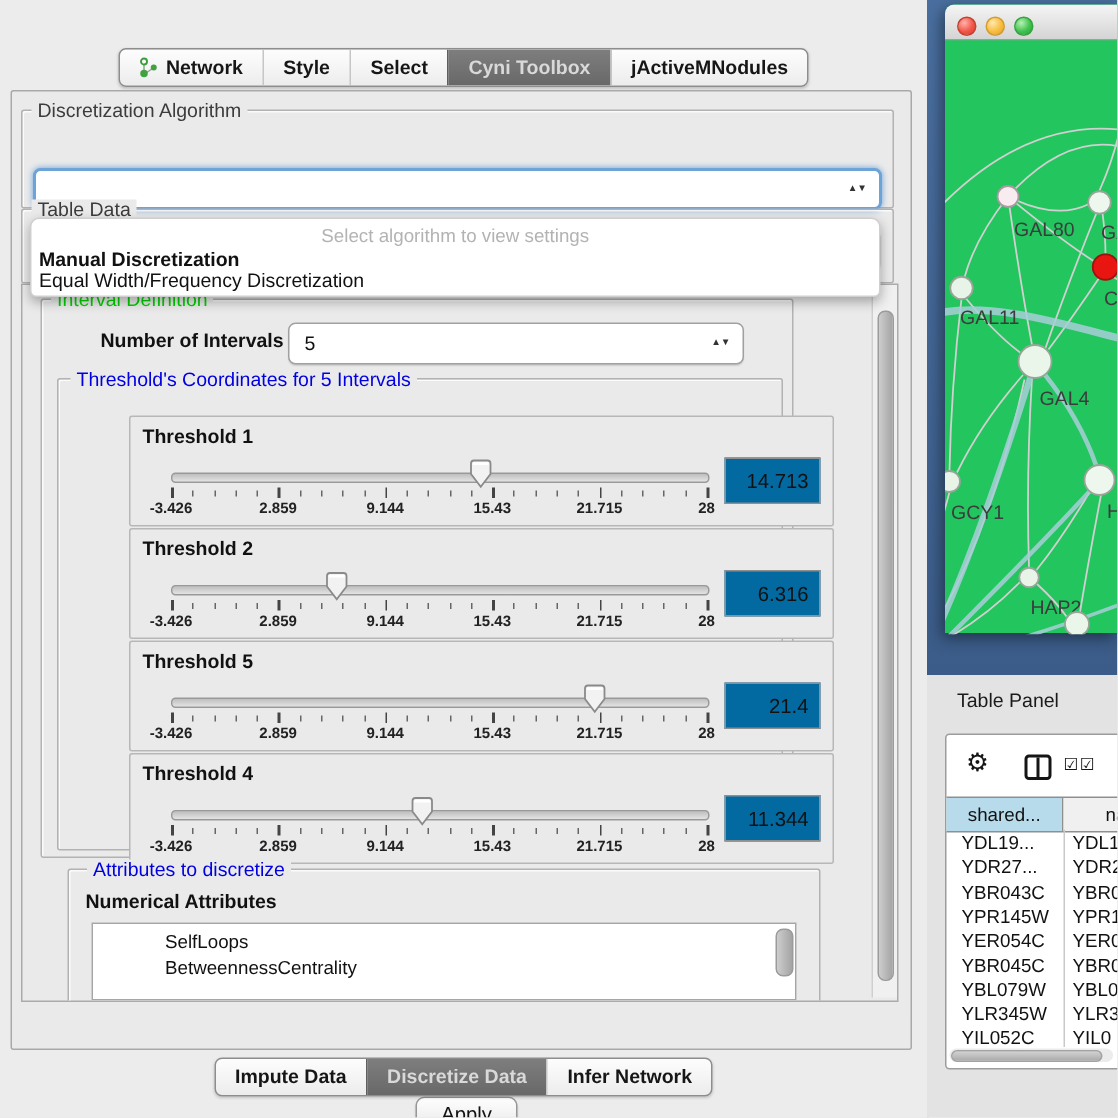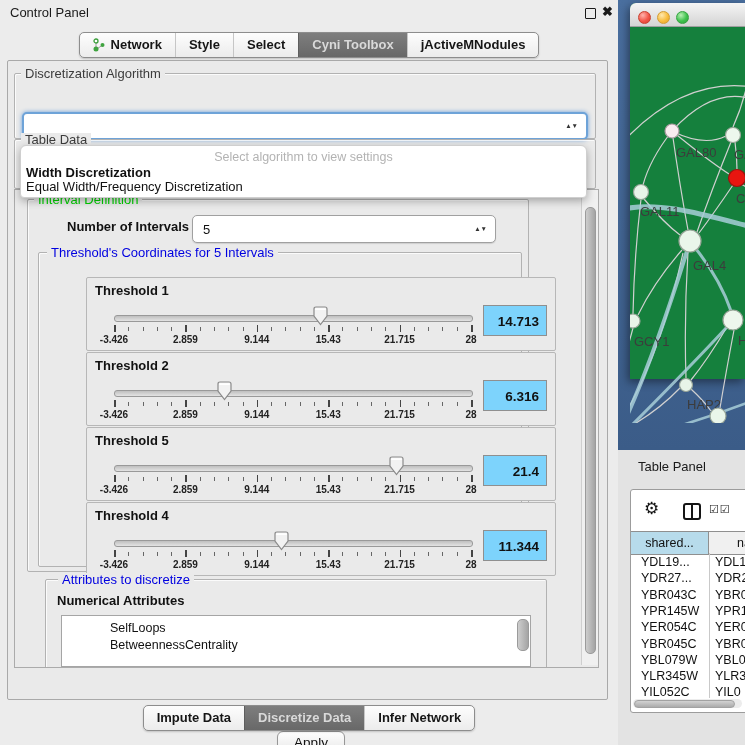--- a/index.html
+++ b/index.html
@@ -54,36 +54,36 @@
 
   
   .tbox{position:absolute;left:47px;width:468px;height:72px;background:#eaeaea;border:1px solid #b7b7b7;border-radius:2px;}
   .tbox .tlabel{position:absolute;left:8px;top:5px;font-weight:700;font-size:13px;}
   .track{position:absolute;left:27px;top:37px;width:357px;height:5px;border:1px solid #999;border-radius:3px;
          background:linear-gradient(#bfbfbf,#e3e3e3);}
   .handle{position:absolute;top:28px;}
   .tick{position:absolute;width:1px;background:#666;}
   .tick.major{width:1.5px;background:#444;}
   .ticklabel{position:absolute;top:56px;transform:translateX(-50%);font-size:10px;font-weight:700;color:#222;white-space:nowrap;}
-  .valbox{position:absolute;left:396px;top:27px;width:62px;height:29px;background:#7dd3fc;border:1px solid #8f8f8f;font-weight:bold;}
+  .valbox{position:absolute;left:396px;top:27px;width:62px;height:29px;background:#0369a1;border:1px solid #8f8f8f;}
   .valbox span{position:absolute;right:7px;top:50%;transform:translateY(-50%);font-size:13.5px;}
 
   
   #attr-list{position:absolute;left:46px;top:425px;width:470px;height:52px;background:#fff;border:1px solid #a5a5a5;overflow:hidden;}
   .attr-item{padding-left:8px;line-height:17px;font-size:12.5px;white-space:nowrap;margin-left:40px;}
   #attr-list .vscroll-thumb{right:1px;}
 
   #apply-btn{left:269px;top:670px;width:66px;height:23px;border:1px solid #979797;border-radius:6px;
              background:linear-gradient(#fefefe,#e6e6e6);text-align:center;line-height:22px;font-size:13.5px;
              box-shadow:0 1px 1px rgba(0,0,0,.15);}
 
   
   #blue-bg{left:618px;top:0;width:127px;height:450px;background:linear-gradient(#4a6f9f,#3b5c88);}
   #gray-bg{left:618px;top:450px;width:127px;height:295px;background:#e3e3e3;}
-  #net-window{left:630px;top:3px;width:115px;height:376px;background:#15803d;border-radius:6px 0 0 0;
+  #net-window{left:630px;top:3px;width:115px;height:419px;background:#22c55e;border-radius:6px 0 0 0;
               box-shadow:-2px 3px 10px rgba(0,0,0,.45);}
   #net-titlebar{position:absolute;left:0;top:0;width:115px;height:23px;border-radius:6px 0 0 0;
                 background:linear-gradient(#f5f5f5,#d4d4d4);border-bottom:1px solid #9f9f9f;}
   .light{position:absolute;top:8px;width:13px;height:13px;border-radius:50%;}
   #light-red{left:8px;background:radial-gradient(circle at 35% 30%,#ffb3ac,#f25648 55%,#d3402f);border:1px solid #c8402f;box-sizing:border-box;}
   #light-yellow{left:27px;background:radial-gradient(circle at 35% 30%,#ffe8af,#f8bd3e 55%,#dd9f2c);border:1px solid #d29c32;box-sizing:border-box;}
   #light-green{left:46px;background:radial-gradient(circle at 35% 30%,#b8f0b4,#3fc24e 55%,#2da13c);border:1px solid #35a341;box-sizing:border-box;}
   #net-canvas{position:absolute;left:0;top:24px;width:115px;height:396px;overflow:hidden;}
 
   #table-panel-title{left:638px;top:459px;font-size:13px;color:#1a1a1a;}
@@ -105,25 +105,20 @@
   #hscroll{position:absolute;left:2px;top:209px;width:109px;height:9px;background:#ececec;border-radius:5px;}
   #hscroll-thumb{position:absolute;left:1px;top:0.5px;width:101px;height:8px;border-radius:4px;
                  background:linear-gradient(#d2d2d2,#ababab);border:1px solid #a2a2a2;box-sizing:border-box;}
 </style>
 </head>
 <body>
 
 <div id="app">
 
   <div id="control-window" class="abs">
-    <div id="cp-titlebar" class="abs">
-      <span id="cp-title" class="abs">Control Panel</span>
-      <span id="float-icon" class="abs"></span>
-      <span id="close-icon" class="abs">✖</span>
-    </div>
 
     <div id="top-tabs" class="abs tabrow">
         <div class="tabgroup">
           <div class="tab">
             <svg width="13" height="14">
               <line x1="3" y1="4" x2="3" y2="10" stroke="#9b9b9b" stroke-width="1"></line>
               <line x1="4.5" y1="10.5" x2="9" y2="7.5" stroke="#9b9b9b" stroke-width="1"></line>
               <circle cx="3" cy="3" r="2" fill="#fff" stroke="#3a9e3a" stroke-width="1.3"></circle>
               <circle cx="3" cy="11" r="2.5" fill="#3fa33f"></circle>
               <circle cx="9.5" cy="7" r="2" fill="#3fa33f"></circle>
@@ -157,21 +152,21 @@
       <div class="group" style="left:6px;top:78px;width:580px;height:48px;">
         <span class="chip gray" style="left:6px;top:-7px;">Table Data</span>
         <div class="combo" style="left:8px;top:13px;width:562px;height:26px;">
           <span class="val">galFiltered.sif default node</span>
           <span class="stepper">▲▼</span>
         </div>
       </div>
 
       <div id="popup" class="abs">
         <div id="popup-hint">Select algorithm to view settings</div>
-        <div id="popup-opt-0" class="popup-opt">Width Discretization</div>
+        <div id="popup-opt-0" class="popup-opt">Manual Discretization</div>
         <div id="popup-opt-1" class="popup-opt">Equal Width/Frequency Discretization</div>
       </div>
 
       <div id="scrollpanel" class="abs" style="left:6px;top:128px;">
 
         <div class="group" style="left:12px;top:9px;width:500px;height:371px;text-align:right;">
           <span class="chip green" style="left:6px;top:-7px;">Interval Definition</span>
           <span class="abs" style="left:39px;top:19px;font-weight:700;">Number of Intervals</span>
           <div class="combo" style="left:164px;top:15px;width:302px;height:26px;">
             <span class="val">5</span>

